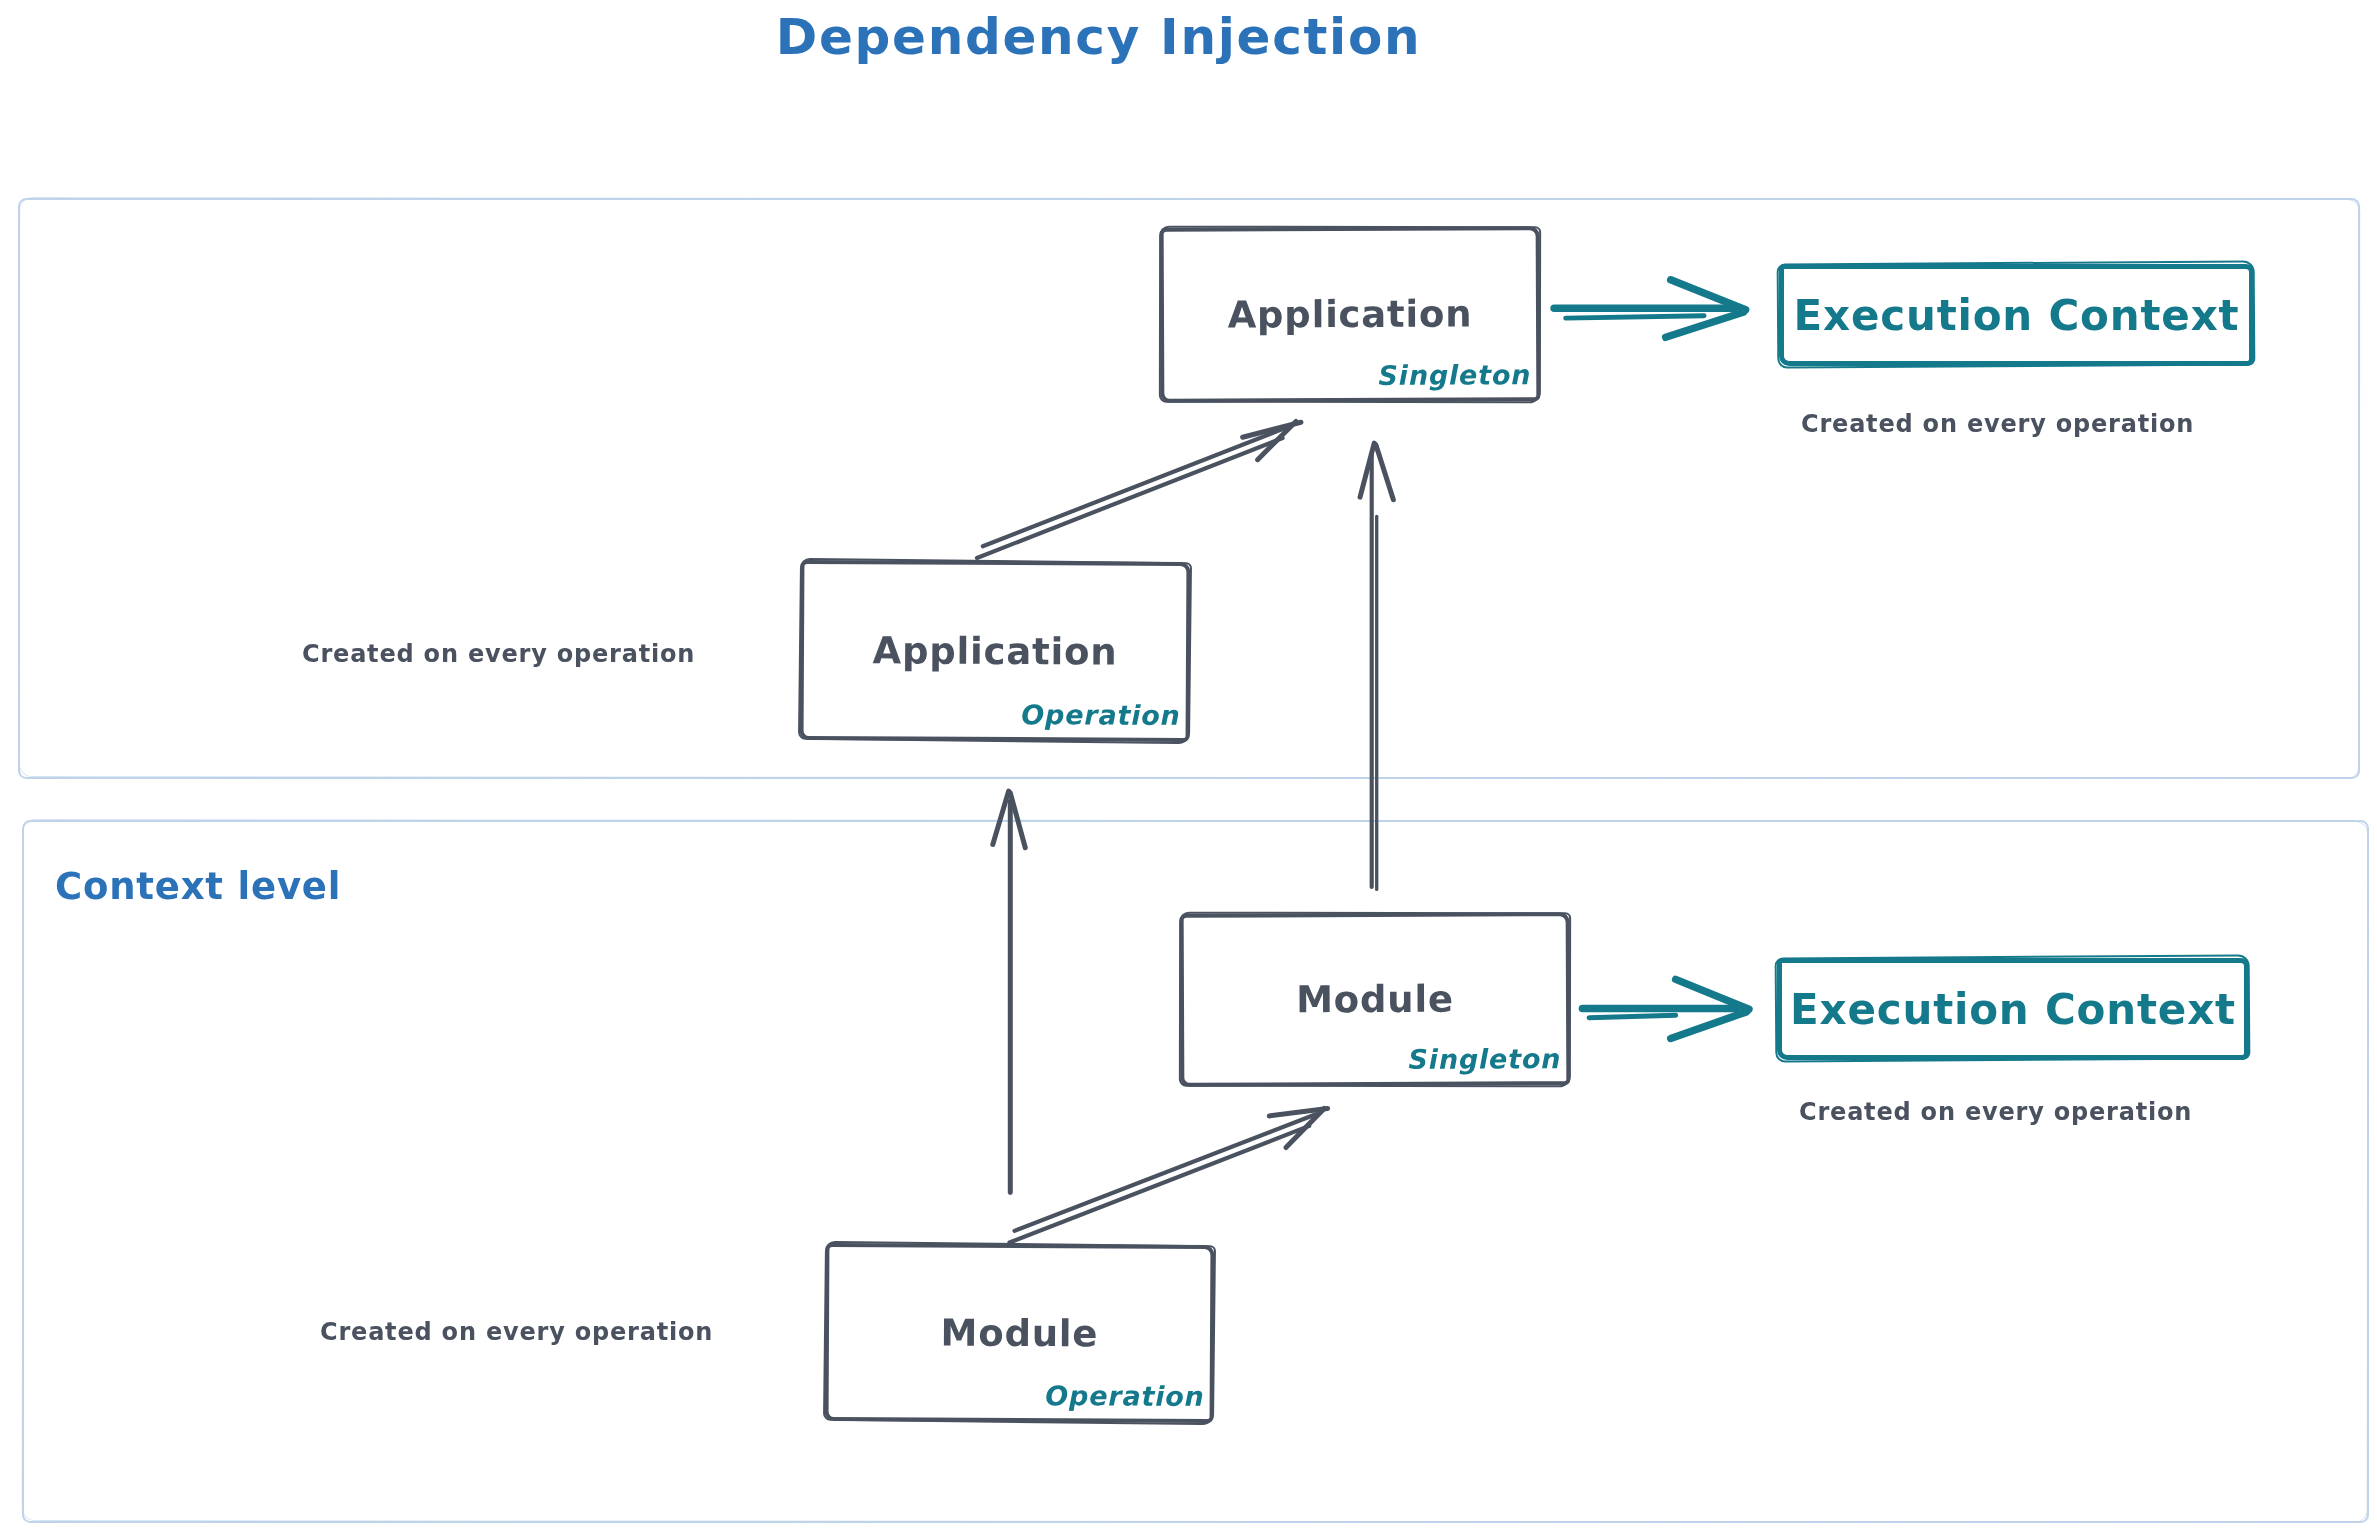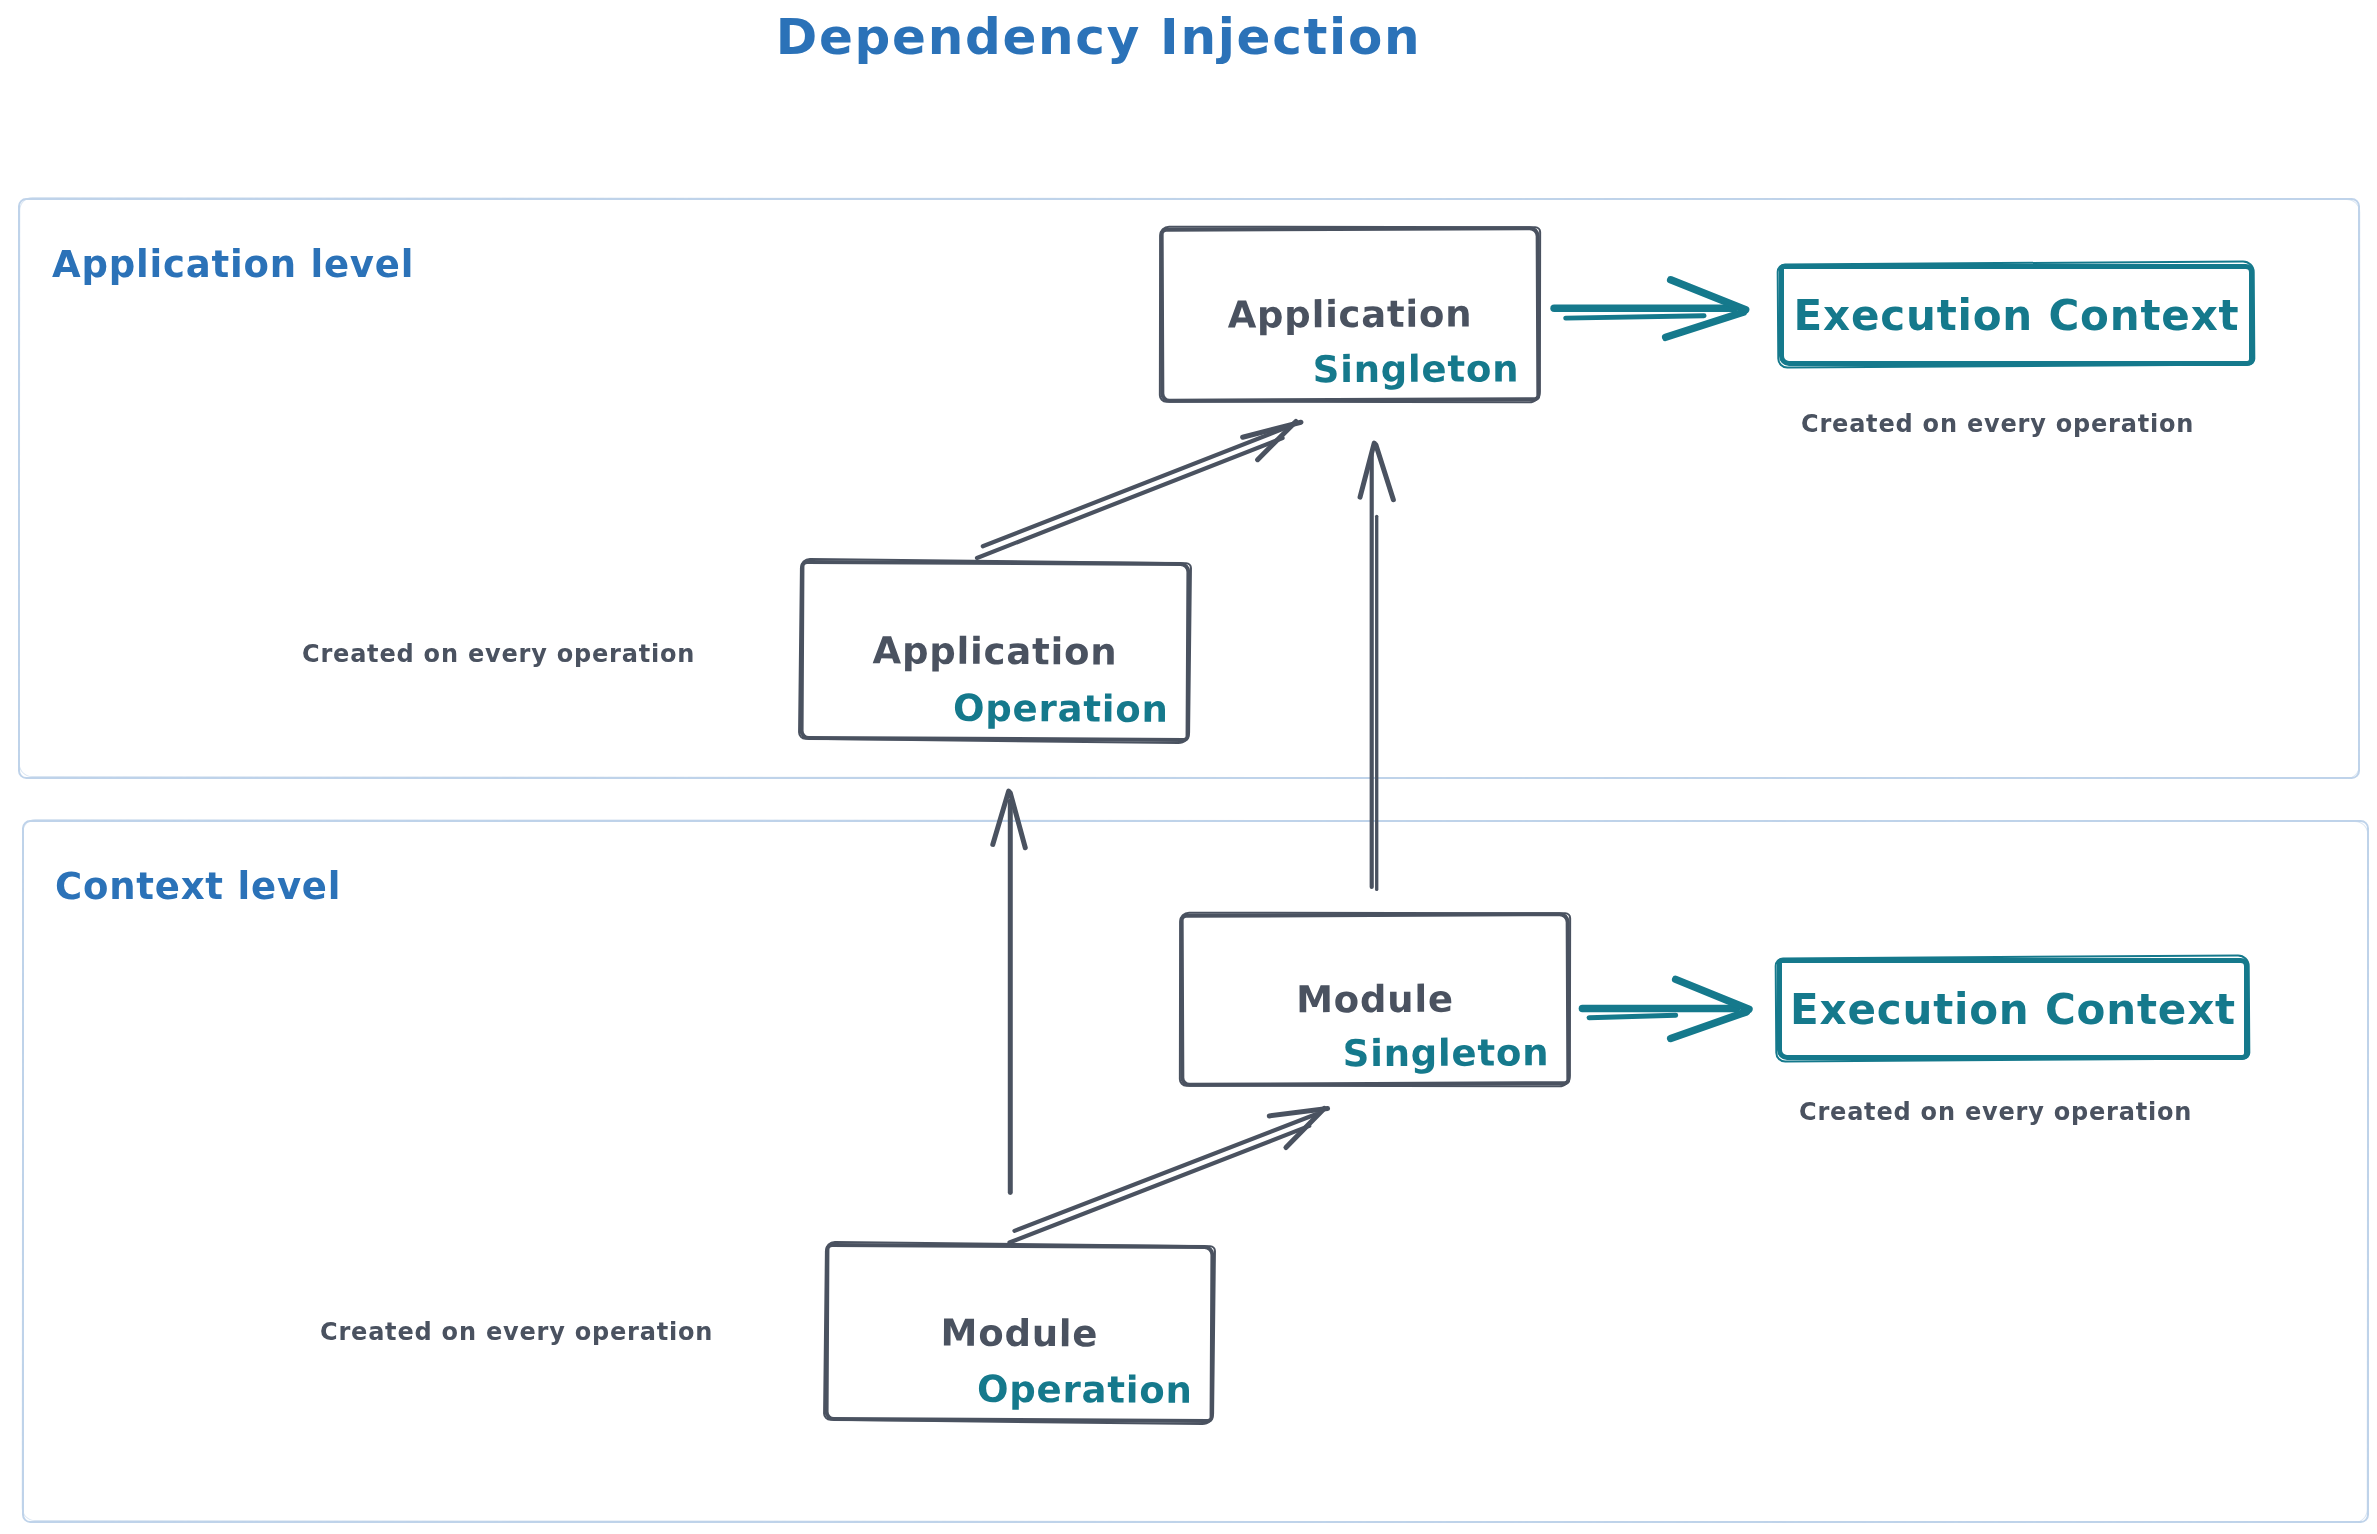--- a/index.html
+++ b/index.html
@@ -21,21 +21,21 @@
   .level{border:2.5px solid var(--line);border-radius:8.3px;}
   .level::after{content:"";position:absolute;inset:-1.7px;border:1.7px solid var(--line);
     border-radius:13.3px;transform:rotate(.05deg);opacity:.6;pointer-events:none;}
   .level-label{color:var(--blue);font-size:37px;font-weight:bold;white-space:nowrap;letter-spacing:0.8px;}
 
   .node{border:4.2px solid var(--ink);border-radius:6.7px 10px 5.8px 9.2px;background:#fff;
     display:flex;align-items:center;justify-content:center;}
   .node::after{content:"";position:absolute;inset:-5px;border:2.5px solid var(--ink);
     border-radius:10px 5.8px 11.7px 7.5px;transform:rotate(.35deg);pointer-events:none;}
   .node-name{color:var(--ink);font-size:37px;font-weight:bold;letter-spacing:0.8px;white-space:nowrap;}
-  .node-scope{position:absolute;right:17px;bottom:6.7px;color:var(--teal);font-size:37px;font-weight:bold;letter-spacing:0.8px;}
+  .node-scope{position:absolute;right:5px;bottom:6.7px;color:var(--teal);font-size:27px;font-weight:bold;letter-spacing:0.8px;font-style:italic;}
 
   .exec{border:5px solid var(--teal);border-radius:5px 8.3px 6.7px 10px;background:#fff;
     display:flex;align-items:center;justify-content:center;}
   .exec::after{content:"";position:absolute;inset:-6.7px;border:2.5px solid var(--teal);
     border-radius:8.3px 11.7px 6.7px 10px;transform:rotate(-.4deg);pointer-events:none;}
   .exec-name{color:var(--teal);font-size:42px;font-weight:bold;white-space:nowrap;letter-spacing:0.8px;}
 
   .caption{color:var(--ink);font-size:24px;font-weight:bold;white-space:nowrap;letter-spacing:0.8px;}
 
   svg.arrows{position:absolute;left:0;top:0;pointer-events:none;}
@@ -47,21 +47,20 @@
   .r-pos{transform:rotate(.3deg);}
 </style>
 </head>
 <body>
 
 <div class="canvas">
 
   <div class="abs title" style="left:761px;top:8.3px;width:675px;">Dependency Injection</div>
 
   <div class="abs level" style="left:18.3px;top:198px;width:2342px;height:581px;"></div>
-  <div class="abs level-label" style="left:52px;top:243px;">Application level</div>
 
   <div class="abs level" style="left:21.7px;top:820px;width:2347px;height:703px;"></div>
   <div class="abs level-label" style="left:55px;top:865px;">Context level</div>
 
   <div class="abs node r-neg" style="left:1160px;top:227px;width:380px;height:175px;">
     <span class="node-name">Application</span>
     <span class="node-scope">Singleton</span>
   </div>
 
   <div class="abs exec" style="left:1779px;top:264px;width:475px;height:102px;">

